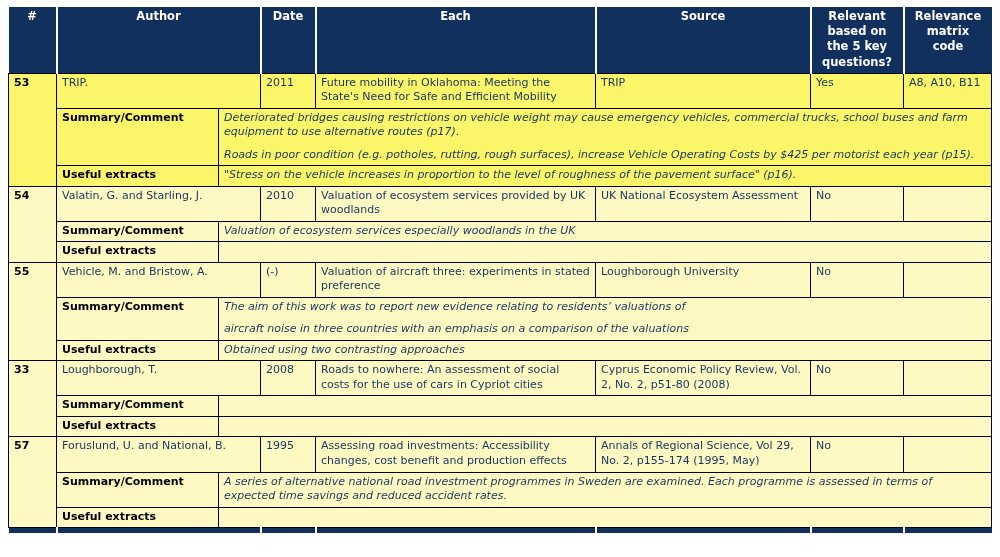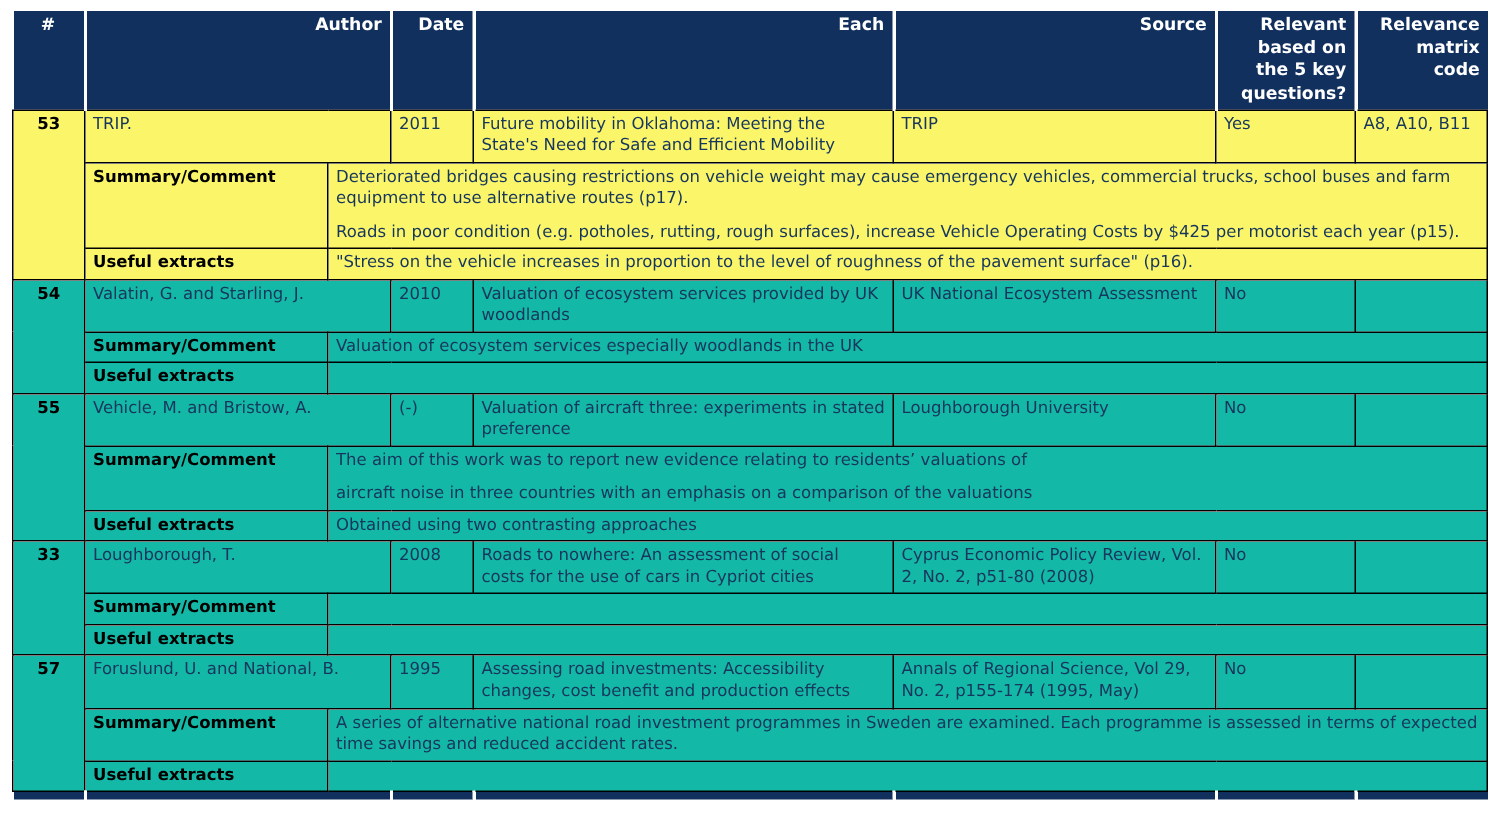--- a/index.html
+++ b/index.html
@@ -1,30 +1,30 @@
 <!DOCTYPE html>
 <html><head>
 <meta charset="utf-8">
 <style>
   html,body { margin:0; padding:0; background:#ffffff; }
   body { width:1000px; height:557px; overflow:hidden; font-family:"DejaVu Sans","Liberation Sans",sans-serif; }
   .wrap { padding:7px 8px; }
   table { border-collapse:collapse; width:984px; table-layout:fixed; }
   td, th { vertical-align:top; padding:2px 5px 3px 5px; font-size:11px; line-height:1.32; overflow:hidden; word-wrap:break-word; }
   th {
-    background:#12305E; color:#ffffff; text-align:right; font-weight:bold;
+    background:#12305E; color:#ffffff; text-align:center; font-weight:bold;
     font-size:11.5px; height:52px; border-left:2px solid #ffffff; border-bottom:1px solid #000;
   }
   th:first-child { border-left:none; text-align:center; }
   td { border:1px solid #000000; color:#17365D; }
-  td.num { font-weight:bold; text-align:center; color:#000; }
+  td.num { font-weight:bold; text-align:left; color:#000; }
   td.label { font-weight:bold; color:#000; white-space:nowrap;margin-left:48px; }
   tr.hl td { background:#FBF569; }
-  tr.norm td { background:#14b8a6; }
-  .content div { margin:0 0 8px 0; }
+  tr.norm td { background:#fef9c3; }
+  .content div { margin:0 0 8px 0;font-style:italic; }
   .content div:last-child { margin-bottom:0; }
   td.content { min-height:14px; }
   tr.strip td {
     background:#12305E; height:5px; padding:0; font-size:2px; line-height:2px;
     border:none; border-left:2px solid #ffffff; border-top:1px solid #000;
   }
   tr.strip td:first-child { border-left:none; }
 </style>
 </head>
 <body>

